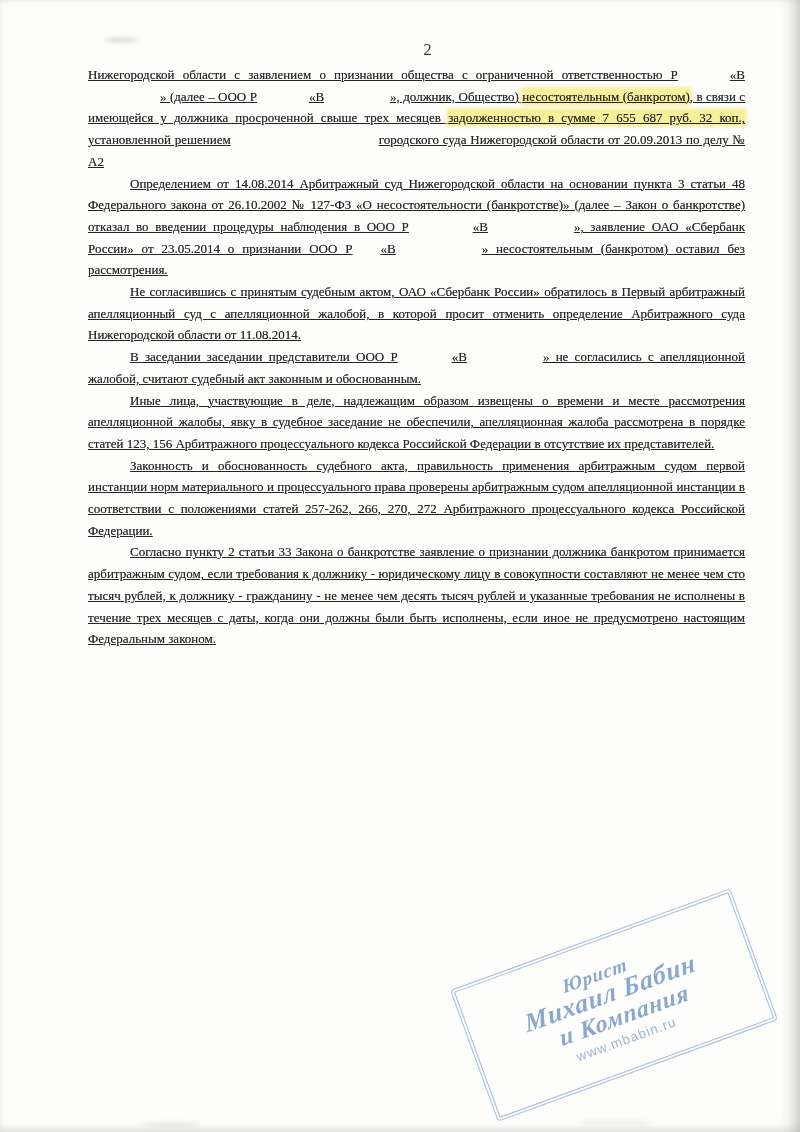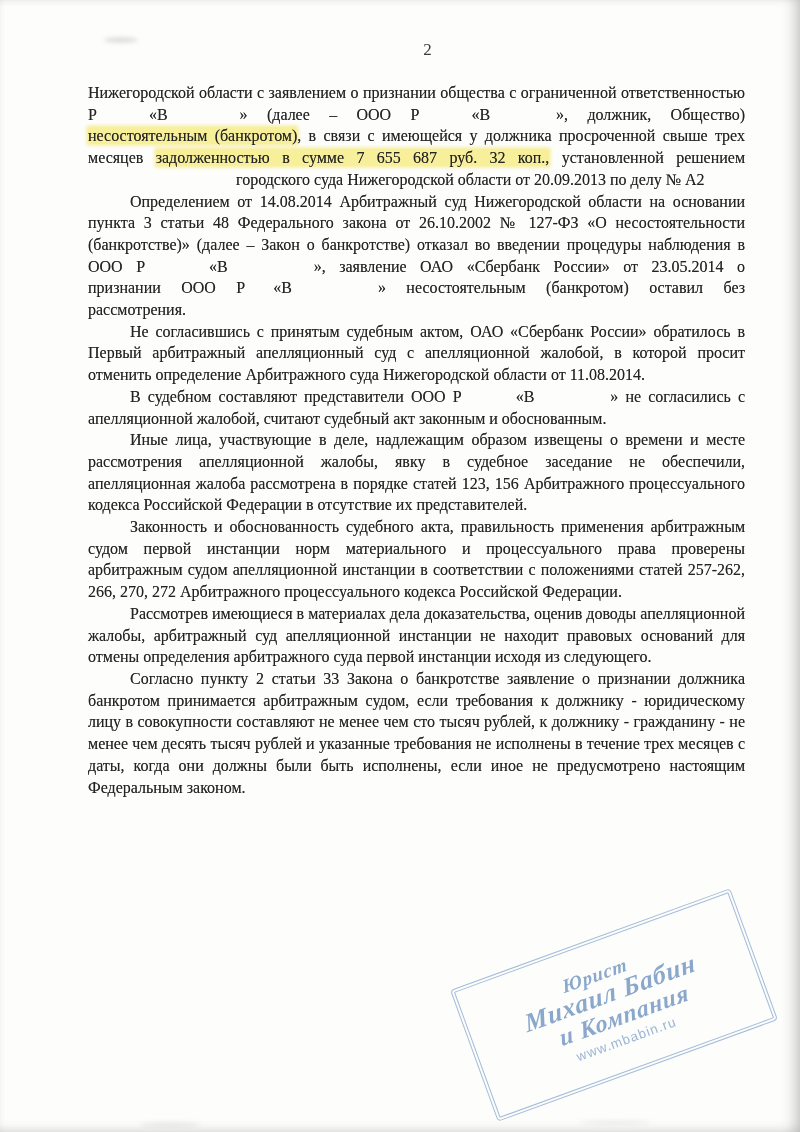--- a/index.html
+++ b/index.html
@@ -24,24 +24,25 @@
   .smudge.s1{left:104px;top:37px;width:34px;height:6px;}
   .smudge.s2{left:140px;top:1122px;width:60px;height:5px;background:rgba(90,90,90,.10);}
   .smudge.s3{left:580px;top:1120px;width:70px;height:5px;background:rgba(90,90,90,.08);}
 
   .page-number{
     position:absolute;top:40px;left:88px;width:657px;
     text-align:center;text-indent:22px;
     font-size:17px;color:#3c3c3c;
   }
   .doc-body{
-    position:absolute;top:82px;left:88px;width:657px;
-    font-size:16px;line-height:21.7px;
+    position:absolute;top:64px;left:88px;width:657px;
+    font-size:13px;line-height:21.7px;
     text-align:justify;
     text-shadow:0 0 .5px rgba(35,35,35,.55);
+    text-decoration:underline;
   }
   .doc-body p{margin:0;padding:0;}
   .doc-body p.indent{text-indent:42px;}
   .gap{display:inline-block;height:2px;}
   .hl{
     background:#f7ef9a;
     box-shadow:0 0 3px 2px rgba(247,239,154,.85);
     border-radius:2px;
   }
   .stamp{
@@ -76,24 +77,23 @@
   <div class="smudge s1"></div>
   <div class="smudge s2"></div>
   <div class="smudge s3"></div>
 
   <div class="page-number">2</div>
 
   <div class="doc-body">
       <p class=""><span>Нижегородской области с заявлением о признании общества с ограниченной ответственностью Р</span><span class="gap" style="width: 52px;"></span><span>«В</span><span class="gap" style="width: 72px;"></span><span>» (далее – ООО Р</span><span class="gap" style="width: 52px;"></span><span>«В</span><span class="gap" style="width: 66px;"></span><span>», должник, Общество) </span><span class="hl">несостоятельным (банкротом)</span><span>, в связи с имеющейся у должника просроченной свыше трех месяцев </span><span class="hl">задолженностью в сумме 7&nbsp;655&nbsp;687 руб. 32 коп.,</span><span> установленной решением</span><span class="gap" style="width: 148px;"></span><span>городского суда Нижегородской области от 20.09.2013 по делу № А2</span></p>
       <p class="indent"><span>Определением от 14.08.2014 Арбитражный суд Нижегородской области на основании пункта 3 статьи 48 Федерального закона от 26.10.2002 № 127-ФЗ «О несостоятельности (банкротстве)» (далее – Закон о банкротстве) отказал во введении процедуры наблюдения в ООО Р</span><span class="gap" style="width: 64px;"></span><span>«В</span><span class="gap" style="width: 86px;"></span><span>», заявление ОАО «Сбербанк России» от 23.05.2014 о признании ООО Р</span><span class="gap" style="width: 28px;"></span><span>«В</span><span class="gap" style="width: 86px;"></span><span>» несостоятельным (банкротом) оставил без рассмотрения.</span></p>
       <p class="indent"><span>Не согласившись с принятым судебным актом, ОАО «Сбербанк России» обратилось в Первый арбитражный апелляционный суд с апелляционной жалобой, в которой просит отменить определение Арбитражного суда Нижегородской области от 11.08.2014.</span></p>
-      <p class="indent"><span>В судебном составляют представители ООО Р</span><span class="gap" style="width: 54px;"></span><span>«В</span><span class="gap" style="width: 76px;"></span><span>» не согласились с апелляционной жалобой, считают судебный акт законным и обоснованным.</span></p>
+      <p class="indent"><span>В заседании заседании представители ООО Р</span><span class="gap" style="width: 54px;"></span><span>«В</span><span class="gap" style="width: 76px;"></span><span>» не согласились с апелляционной жалобой, считают судебный акт законным и обоснованным.</span></p>
       <p class="indent"><span>Иные лица, участвующие в деле, надлежащим образом извещены о времени и месте рассмотрения апелляционной жалобы, явку в судебное заседание не обеспечили, апелляционная жалоба рассмотрена в порядке статей 123, 156 Арбитражного процессуального кодекса Российской Федерации в отсутствие их представителей.</span></p>
       <p class="indent"><span>Законность и обоснованность судебного акта, правильность применения арбитражным судом первой инстанции норм материального и процессуального права проверены арбитражным судом апелляционной инстанции в соответствии с положениями статей 257-262, 266, 270, 272 Арбитражного процессуального кодекса Российской Федерации.</span></p>
-      <p class="indent"><span>Рассмотрев имеющиеся в материалах дела доказательства, оценив доводы апелляционной жалобы, арбитражный суд апелляционной инстанции не находит правовых оснований для отмены определения арбитражного суда первой инстанции исходя из следующего.</span></p>
       <p class="indent"><span>Согласно пункту 2 статьи 33 Закона о банкротстве заявление о признании должника банкротом принимается арбитражным судом, если требования к должнику - юридическому лицу в совокупности составляют не менее чем сто тысяч рублей, к должнику - гражданину - не менее чем десять тысяч рублей и указанные требования не исполнены в течение трех месяцев с даты, когда они должны были быть исполнены, если иное не предусмотрено настоящим Федеральным законом.</span></p>
     </div>
 
   <div class="stamp">
     <div class="big l1">Юрист</div>
     <div class="big l2">Михаил Бабин</div>
     <div class="big l3">и Компания</div>
     <div class="url">www.mbabin.ru</div>
   </div>
 

